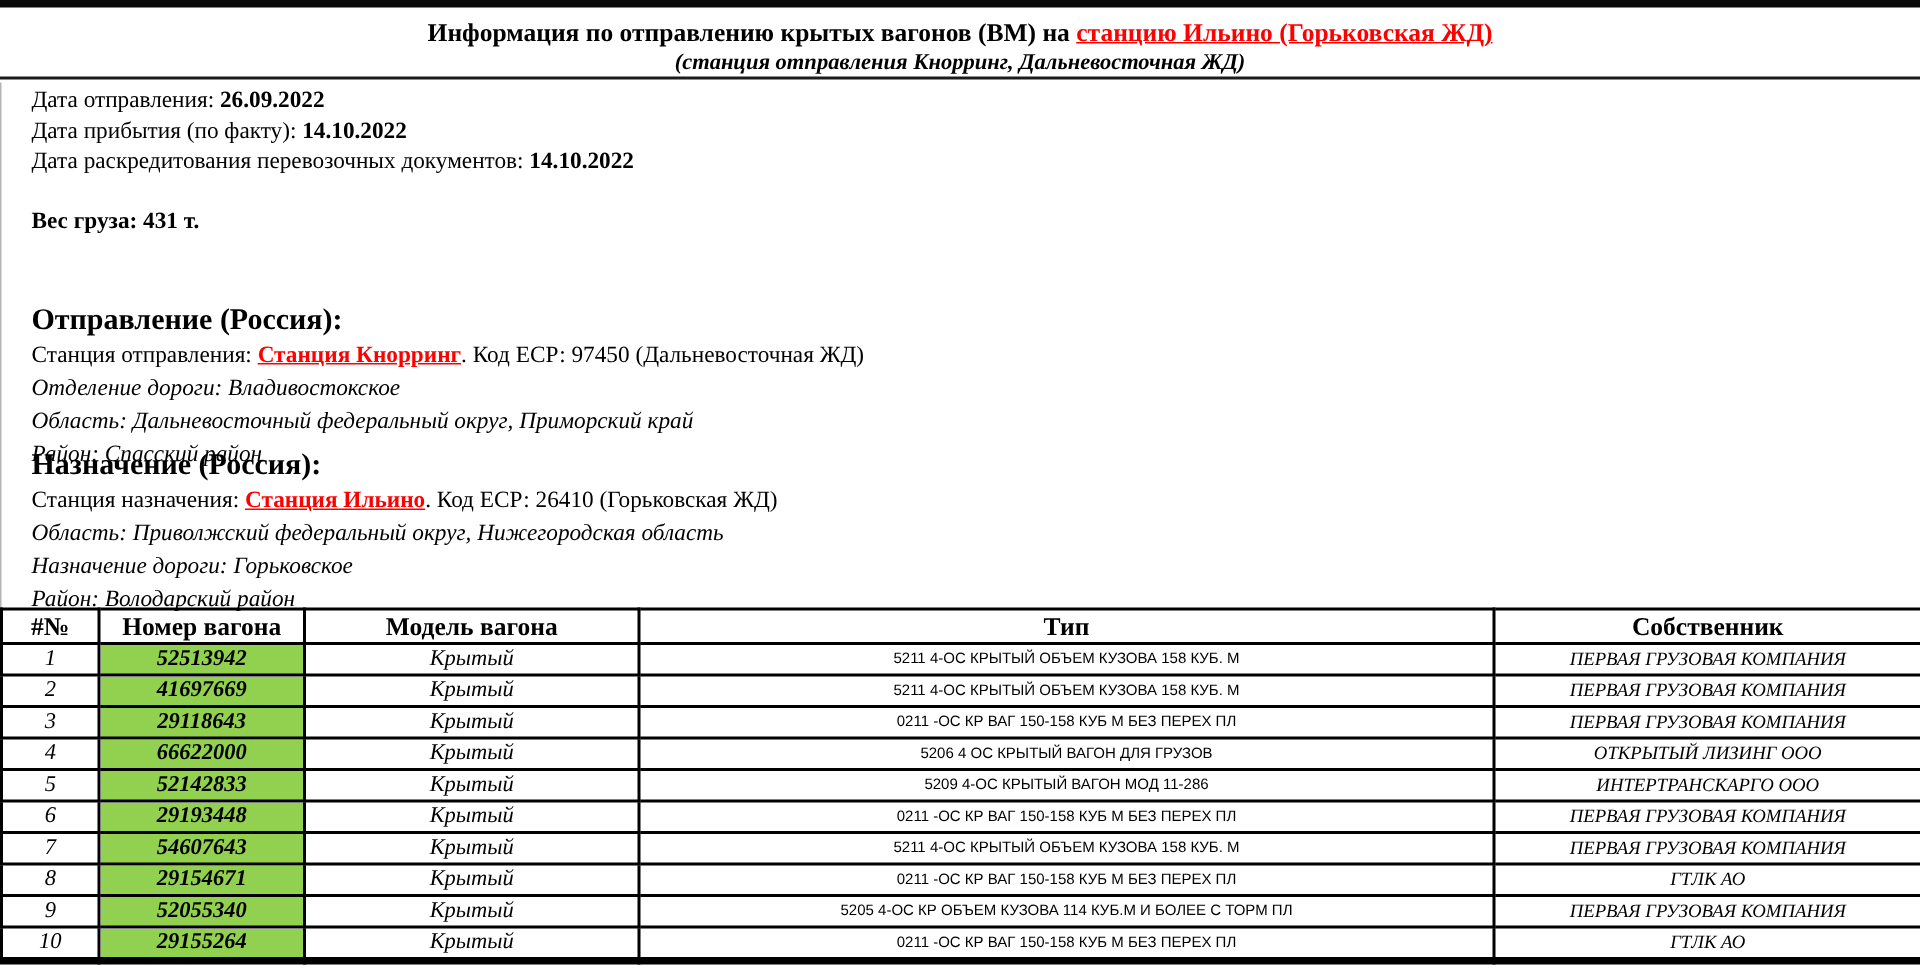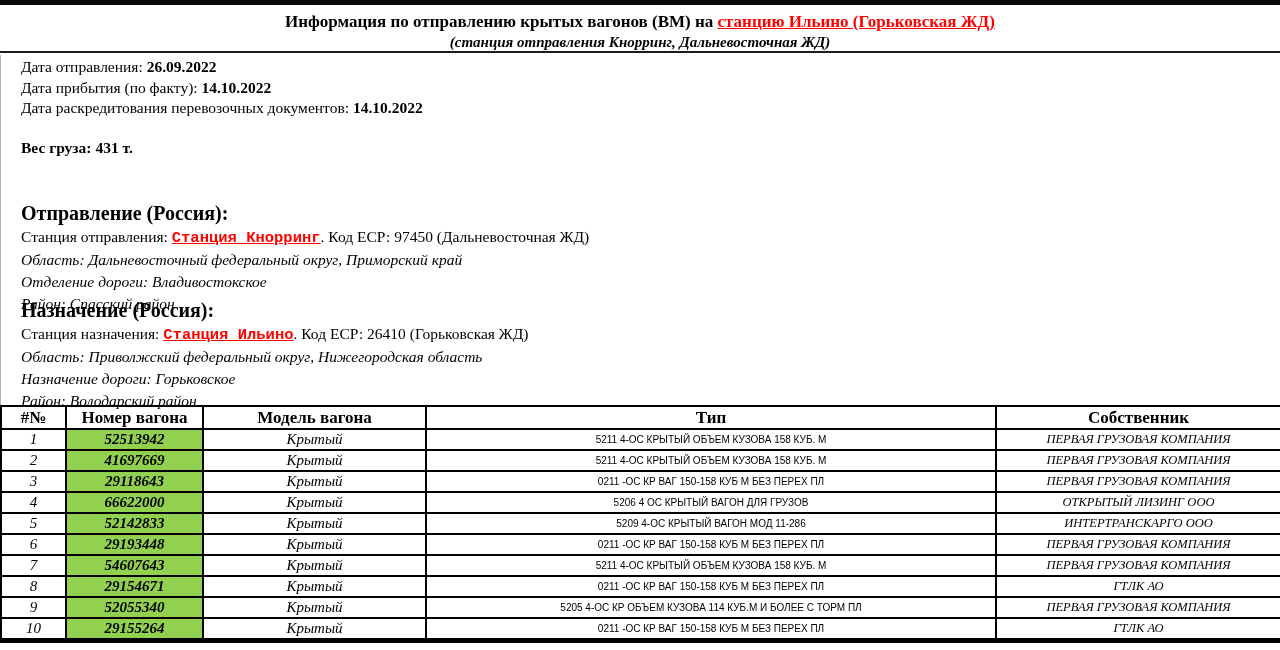--- a/index.html
+++ b/index.html
@@ -41,21 +41,20 @@
   .b{font-weight:bold;}
   .bi{font-weight:bold;}
   .it{font-style:italic;}
   .section-heading{font-size:20px;font-weight:bold;line-height:26px;}
   .sec .line{font-size:15.5px;line-height:22px;}
   .station-link{
     color:var(--accent-red);
     font-weight:bold;
     text-decoration:underline;
     cursor:pointer;
-    font-family:Liberation Mono, monospace;
   }
   .dates-block{top:57px;}
   .weight-line{top:138px;}
   .sec-departure{top:176px;margin-top:24px;}
   .sec-destination{top:297px;}
 
   
   .table-wrap{position:absolute;top:405px;left:0;width:1280px;}
   table.wagons{
     width:1280px;
@@ -116,22 +115,22 @@
     <div class="line15"><span>Дата раскредитования перевозочных документов: </span><span class="b">14.10.2022</span></div>
   </div>
 
   <div class="abs weight-line line15">
     <span class="b">Вес груза: </span><span class="bi">431 т.</span>
   </div>
 
   <div class="abs sec sec-departure">
     <div class="section-heading">Отправление (Россия):</div>
     <div class="line"><span>Станция отправления: </span><a class="station-link">Станция Кнорринг</a><span>. Код ЕСР: 97450 (Дальневосточная ЖД)</span></div>
+    <div class="line it">Отделение дороги: Владивостокское</div>
     <div class="line it">Область: Дальневосточный федеральный округ, Приморский край</div>
-    <div class="line it">Отделение дороги: Владивостокское</div>
     <div class="line it">Район: Спасский район</div>
   </div>
 
   <div class="abs sec sec-destination">
     <div class="section-heading">Назначение (Россия):</div>
     <div class="line"><span>Станция назначения: </span><a class="station-link">Станция Ильино</a><span>. Код ЕСР: 26410 (Горьковская ЖД)</span></div>
     <div class="line it">Область: Приволжский федеральный округ, Нижегородская область</div>
     <div class="line it">Назначение дороги: Горьковское</div>
     <div class="line it">Район: Володарский район</div>
   </div>

